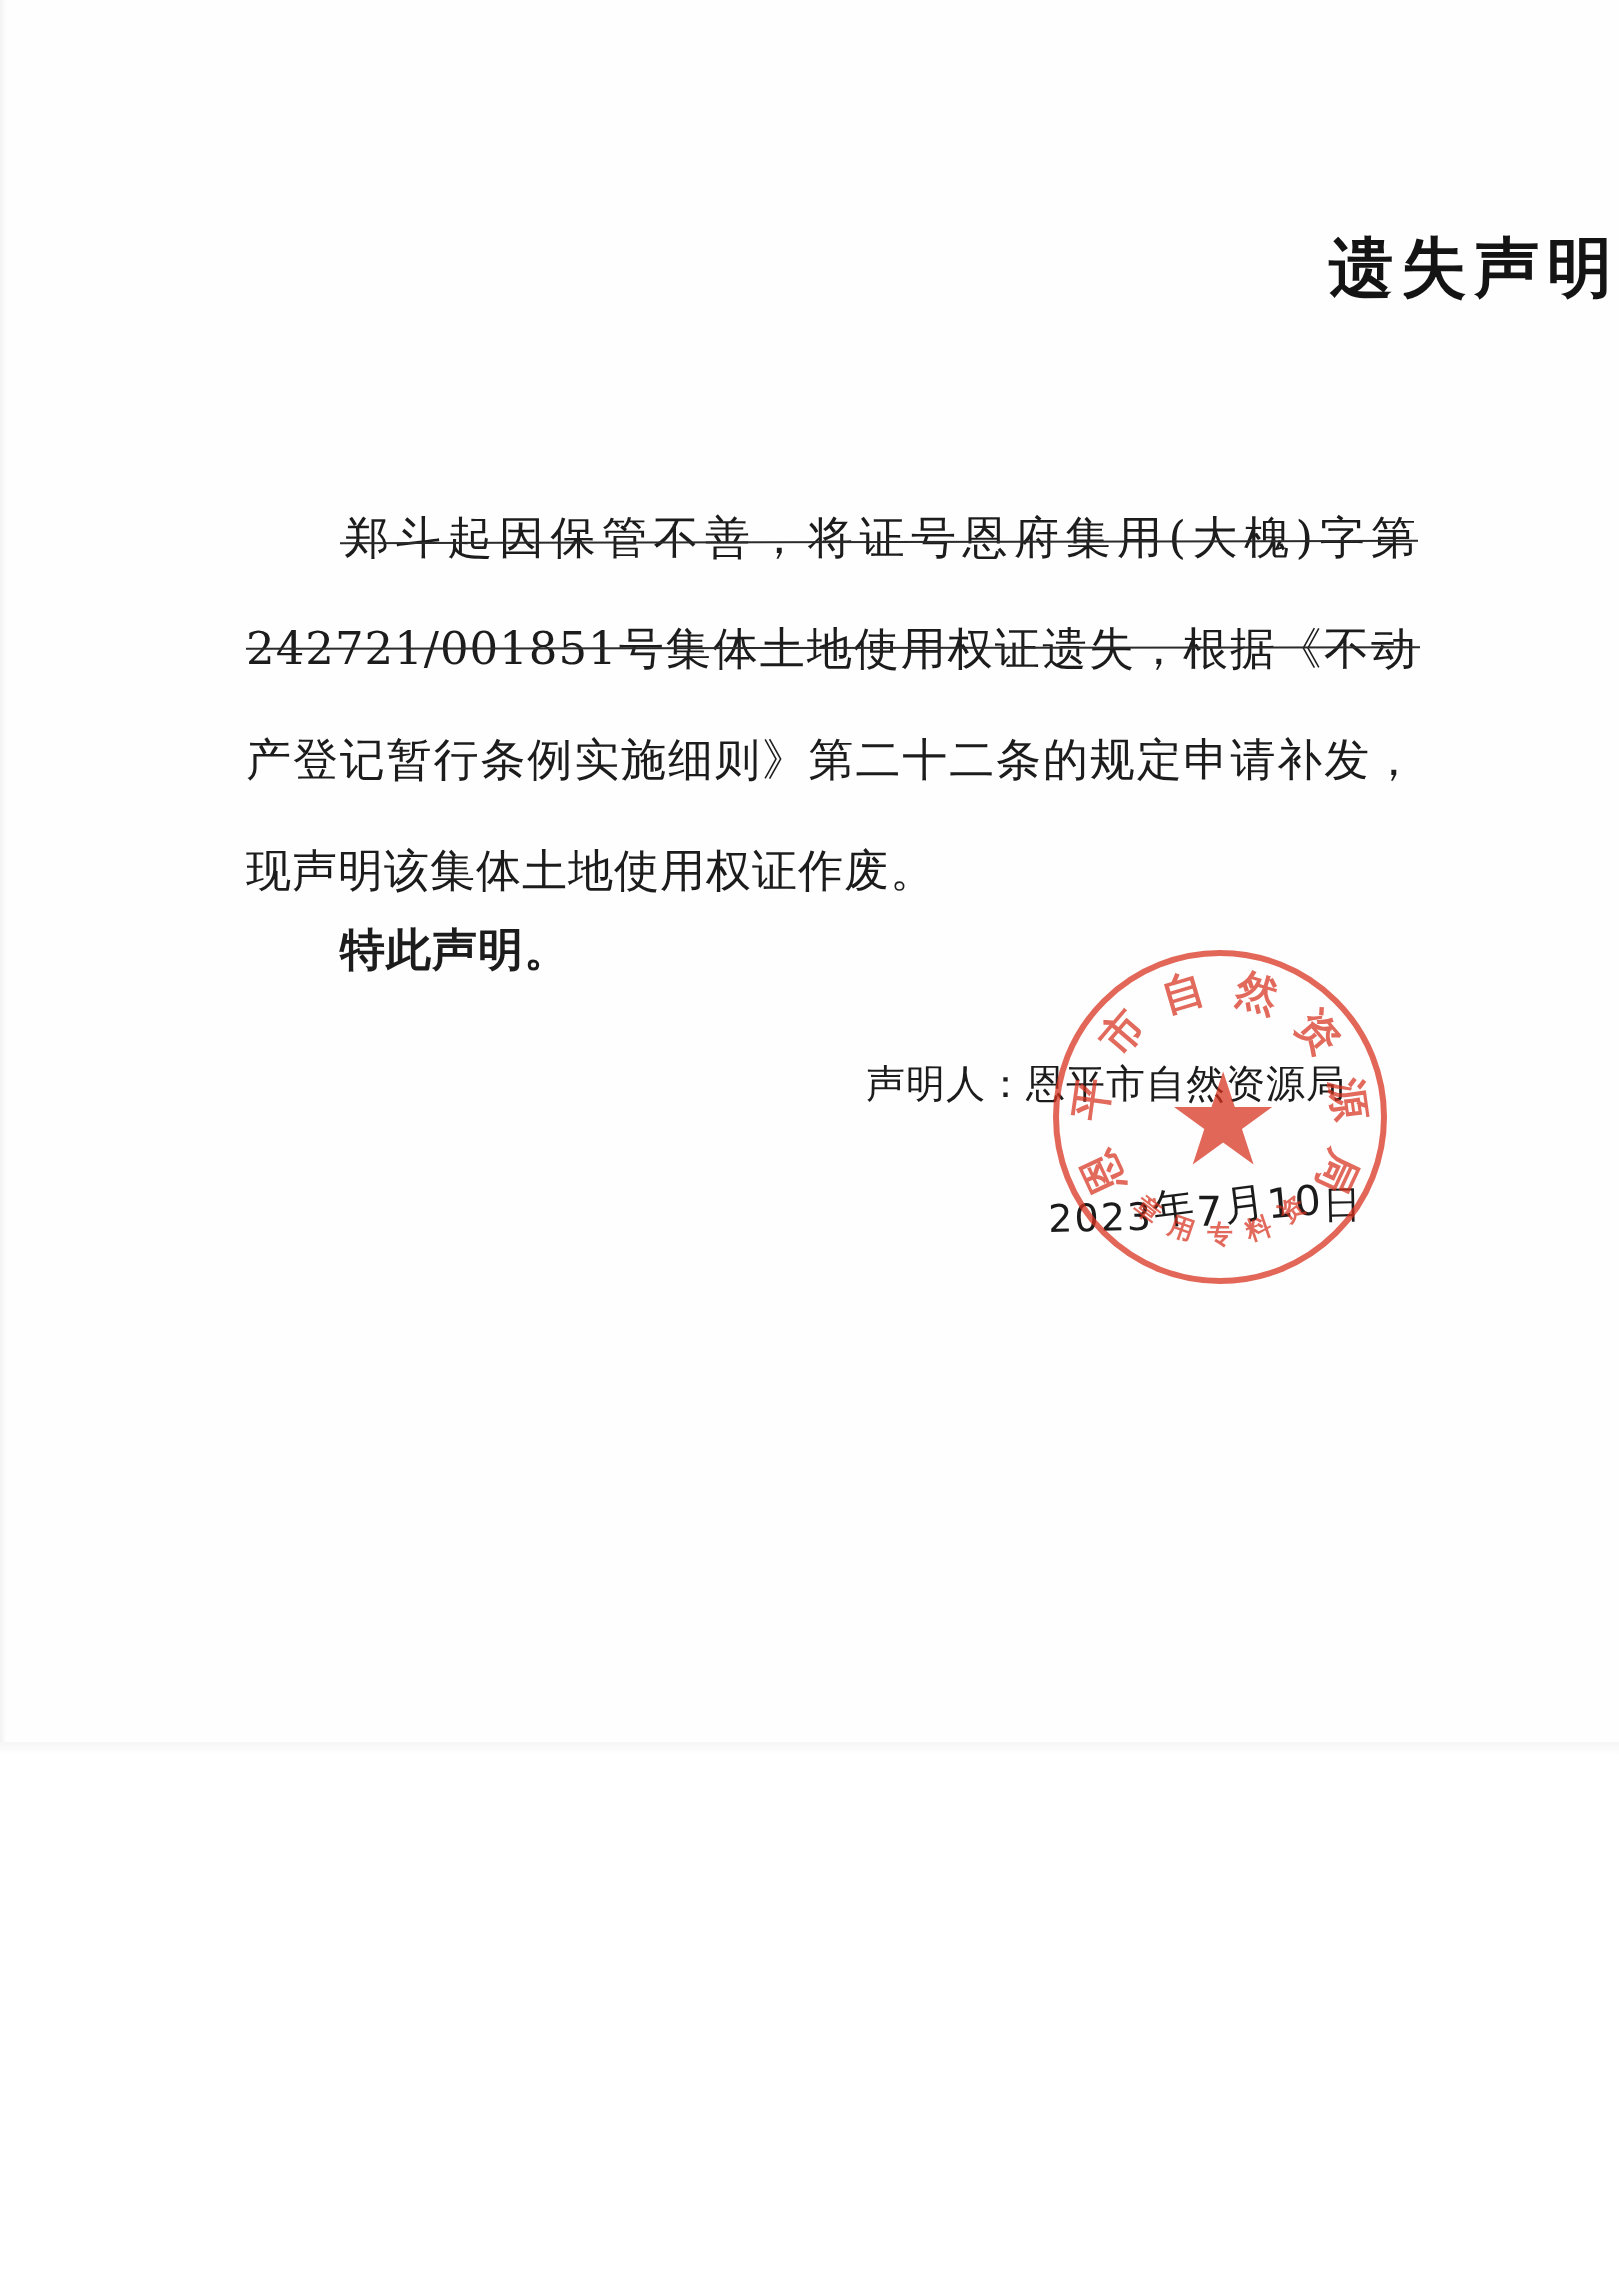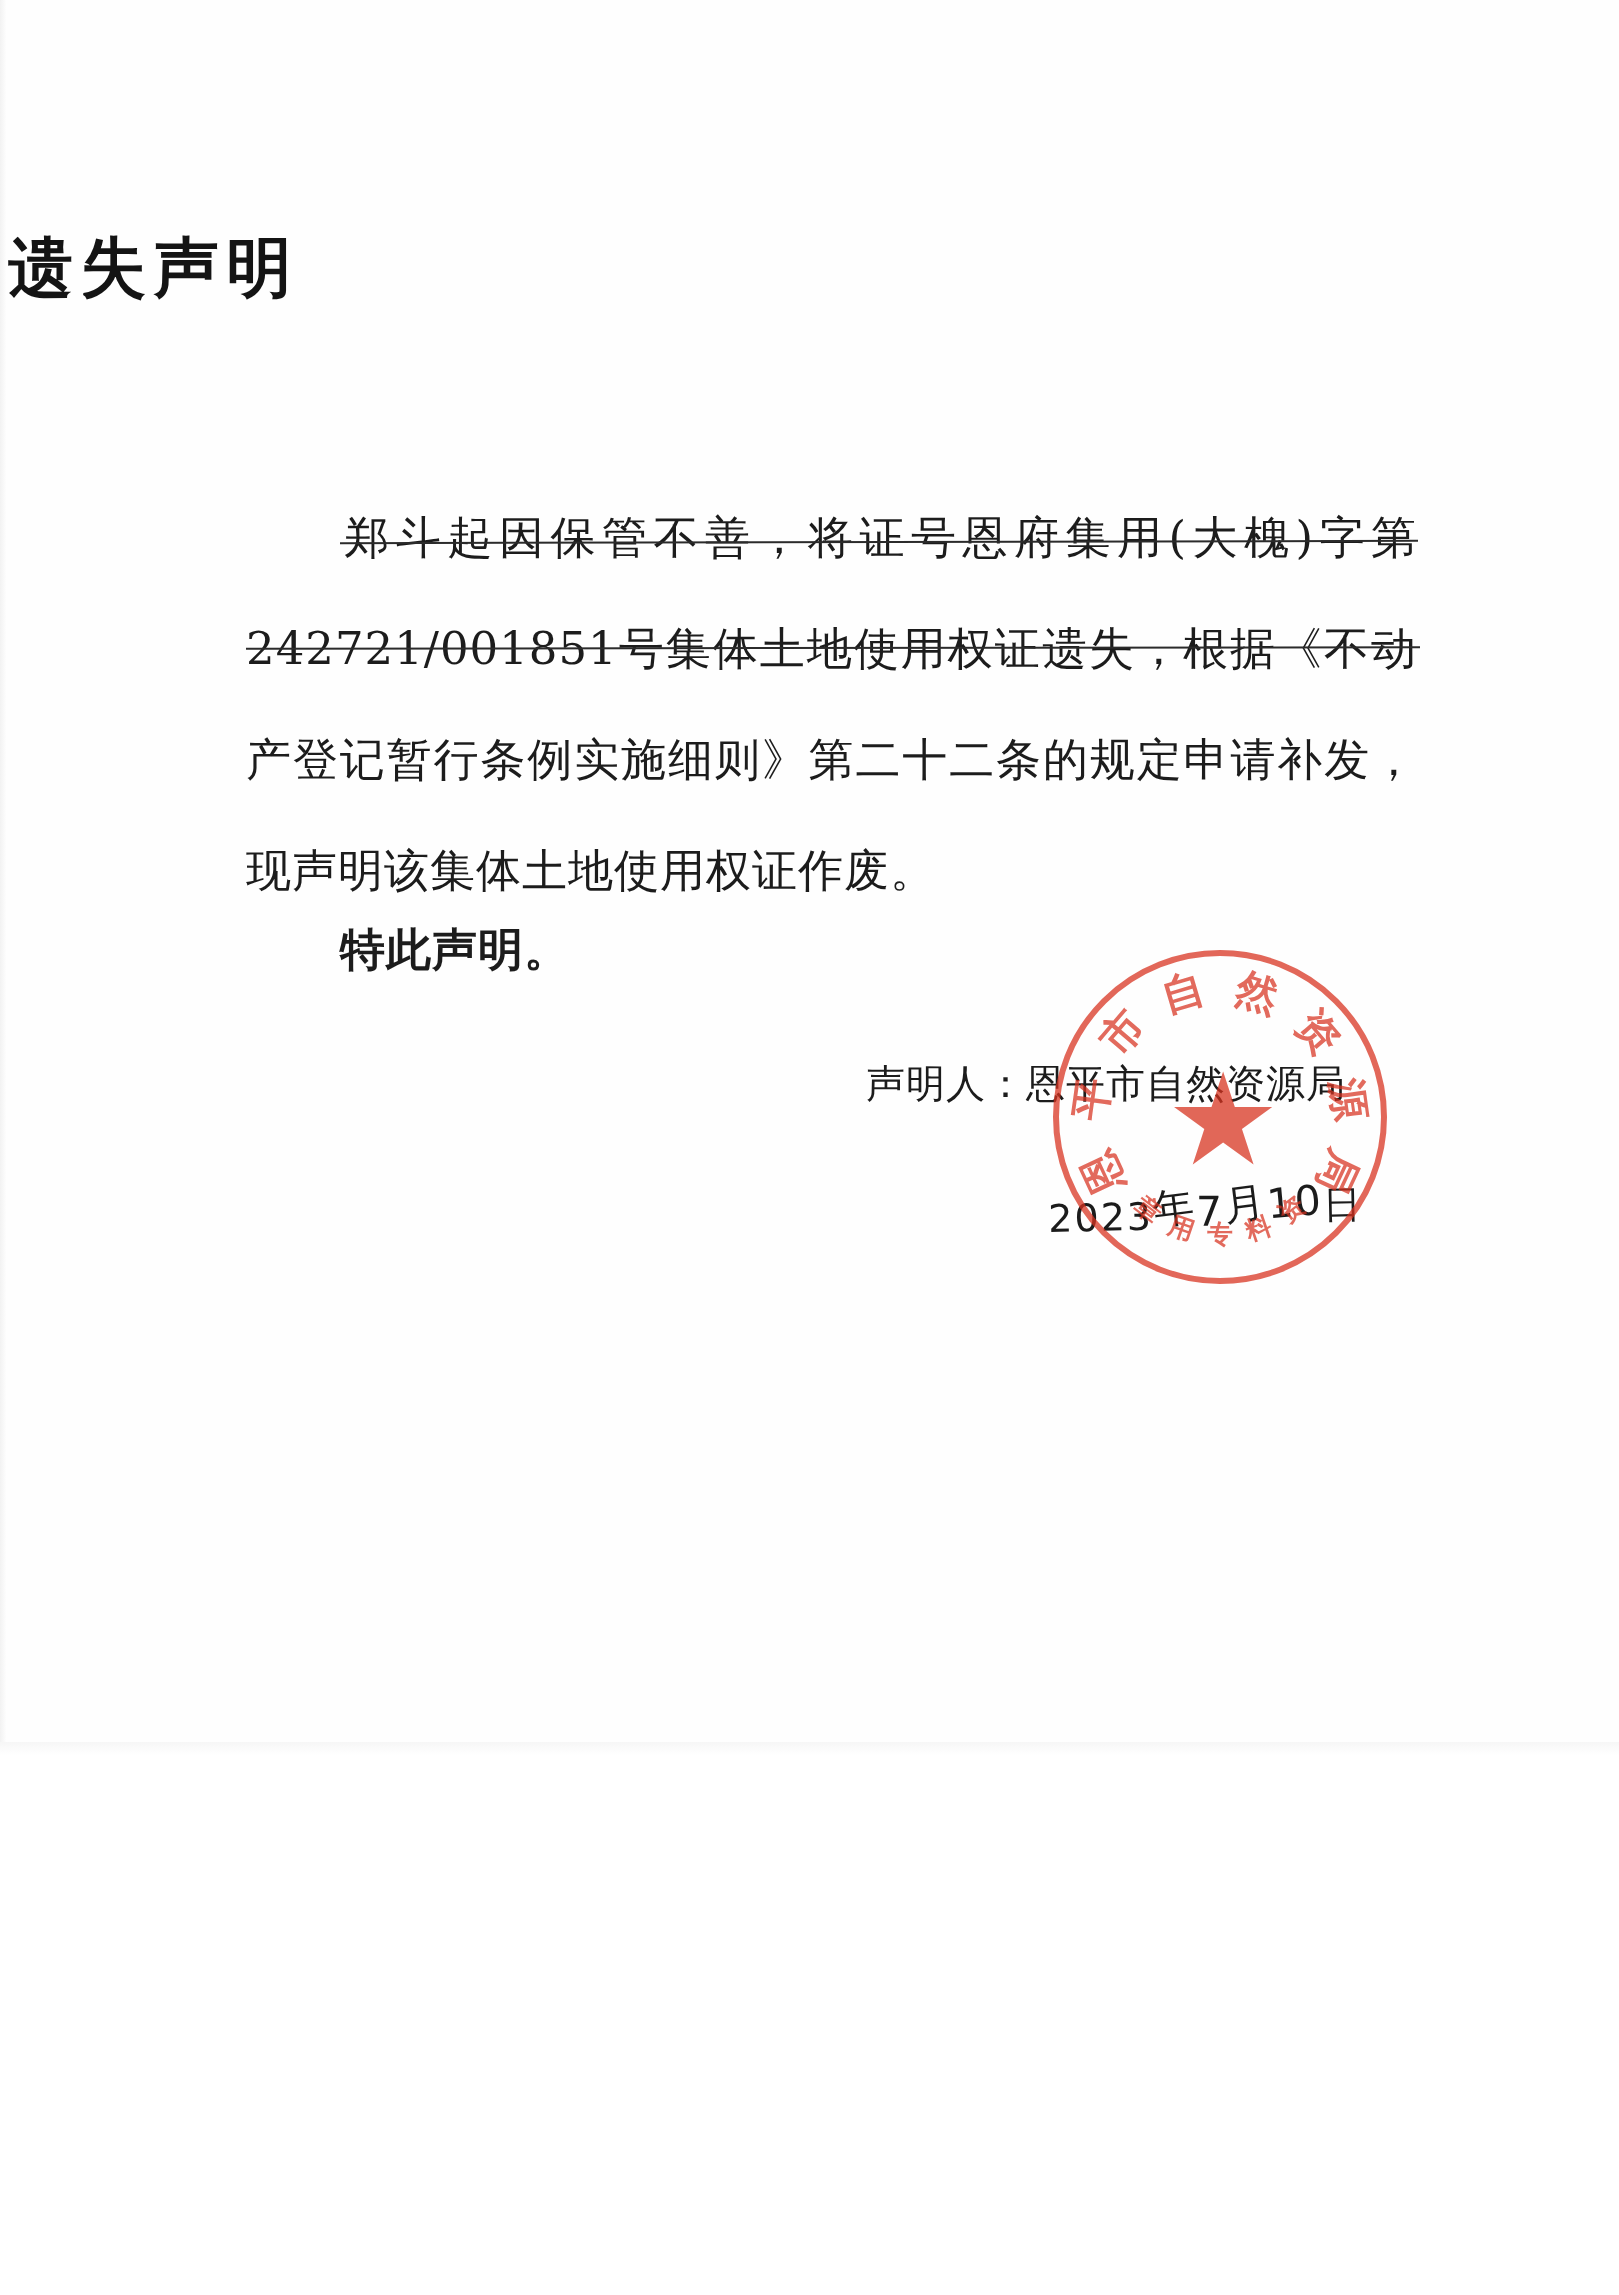--- a/index.html
+++ b/index.html
@@ -48,21 +48,21 @@
     height: 12.8px;
     background: linear-gradient(to bottom, #f6f6f6, #ffffff);
     pointer-events: none;
   }
 
   .doc-title {
     position: absolute;
     left: 0;
     top: 224px;
     width: 1620px;
-    text-align: left;
+    text-align: right;
     font-size: 65px;
     font-weight: 700;
     letter-spacing: 7.9px;
     text-indent: 7.9px;
     font-family: "DejaVu Serif", "Liberation Serif", serif;
     color: #141414;
   }
 
   .body-block {
     position: absolute;

